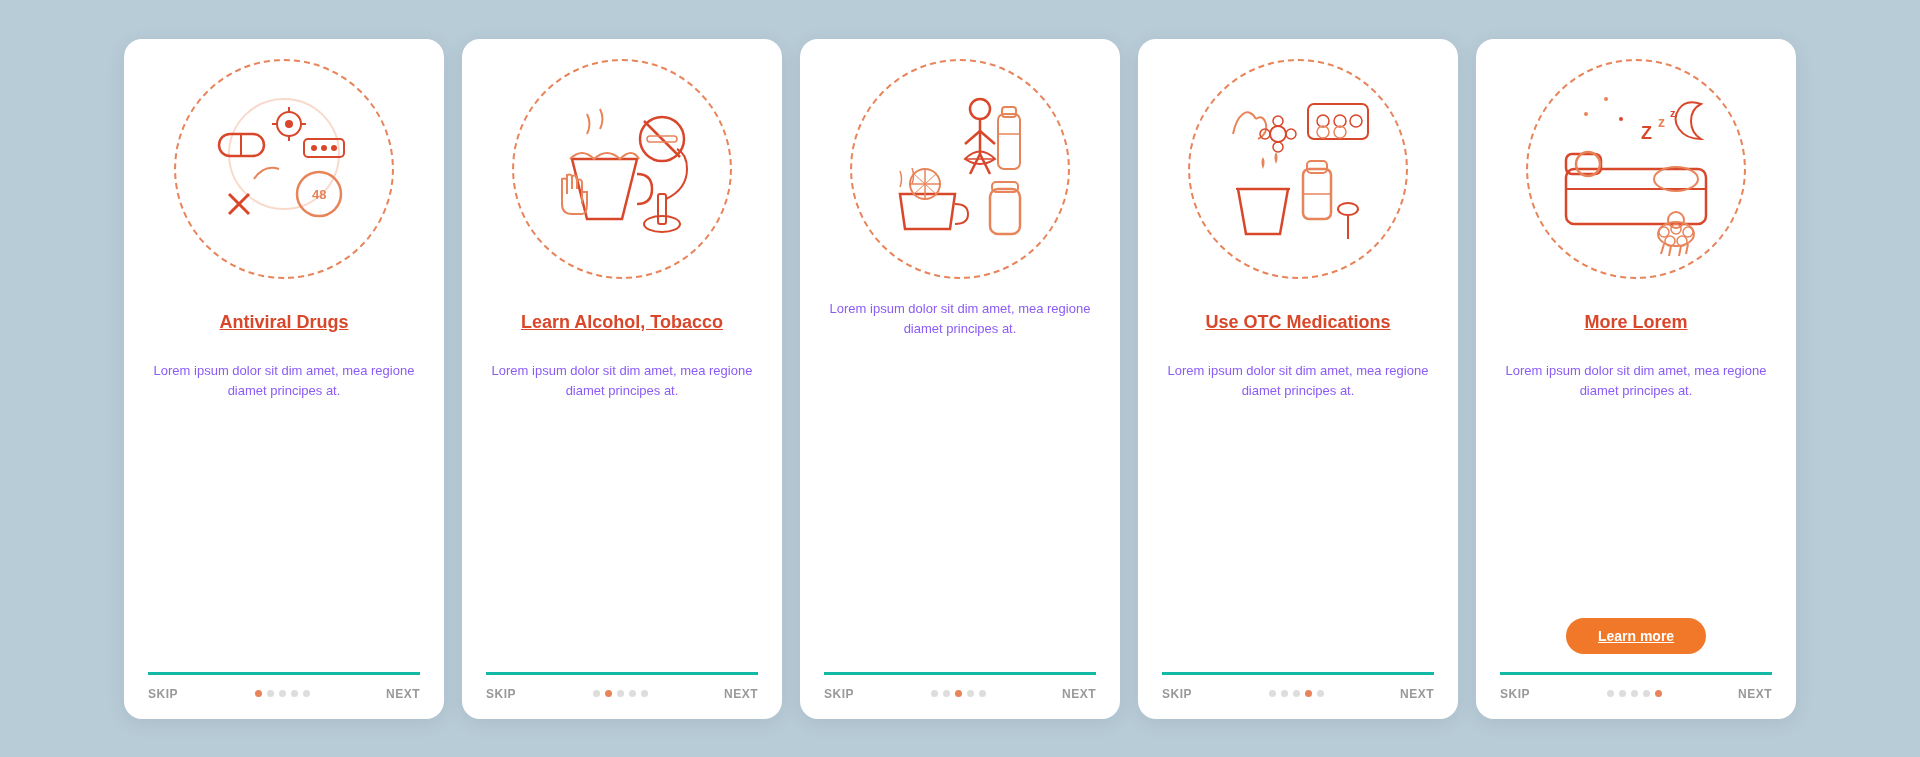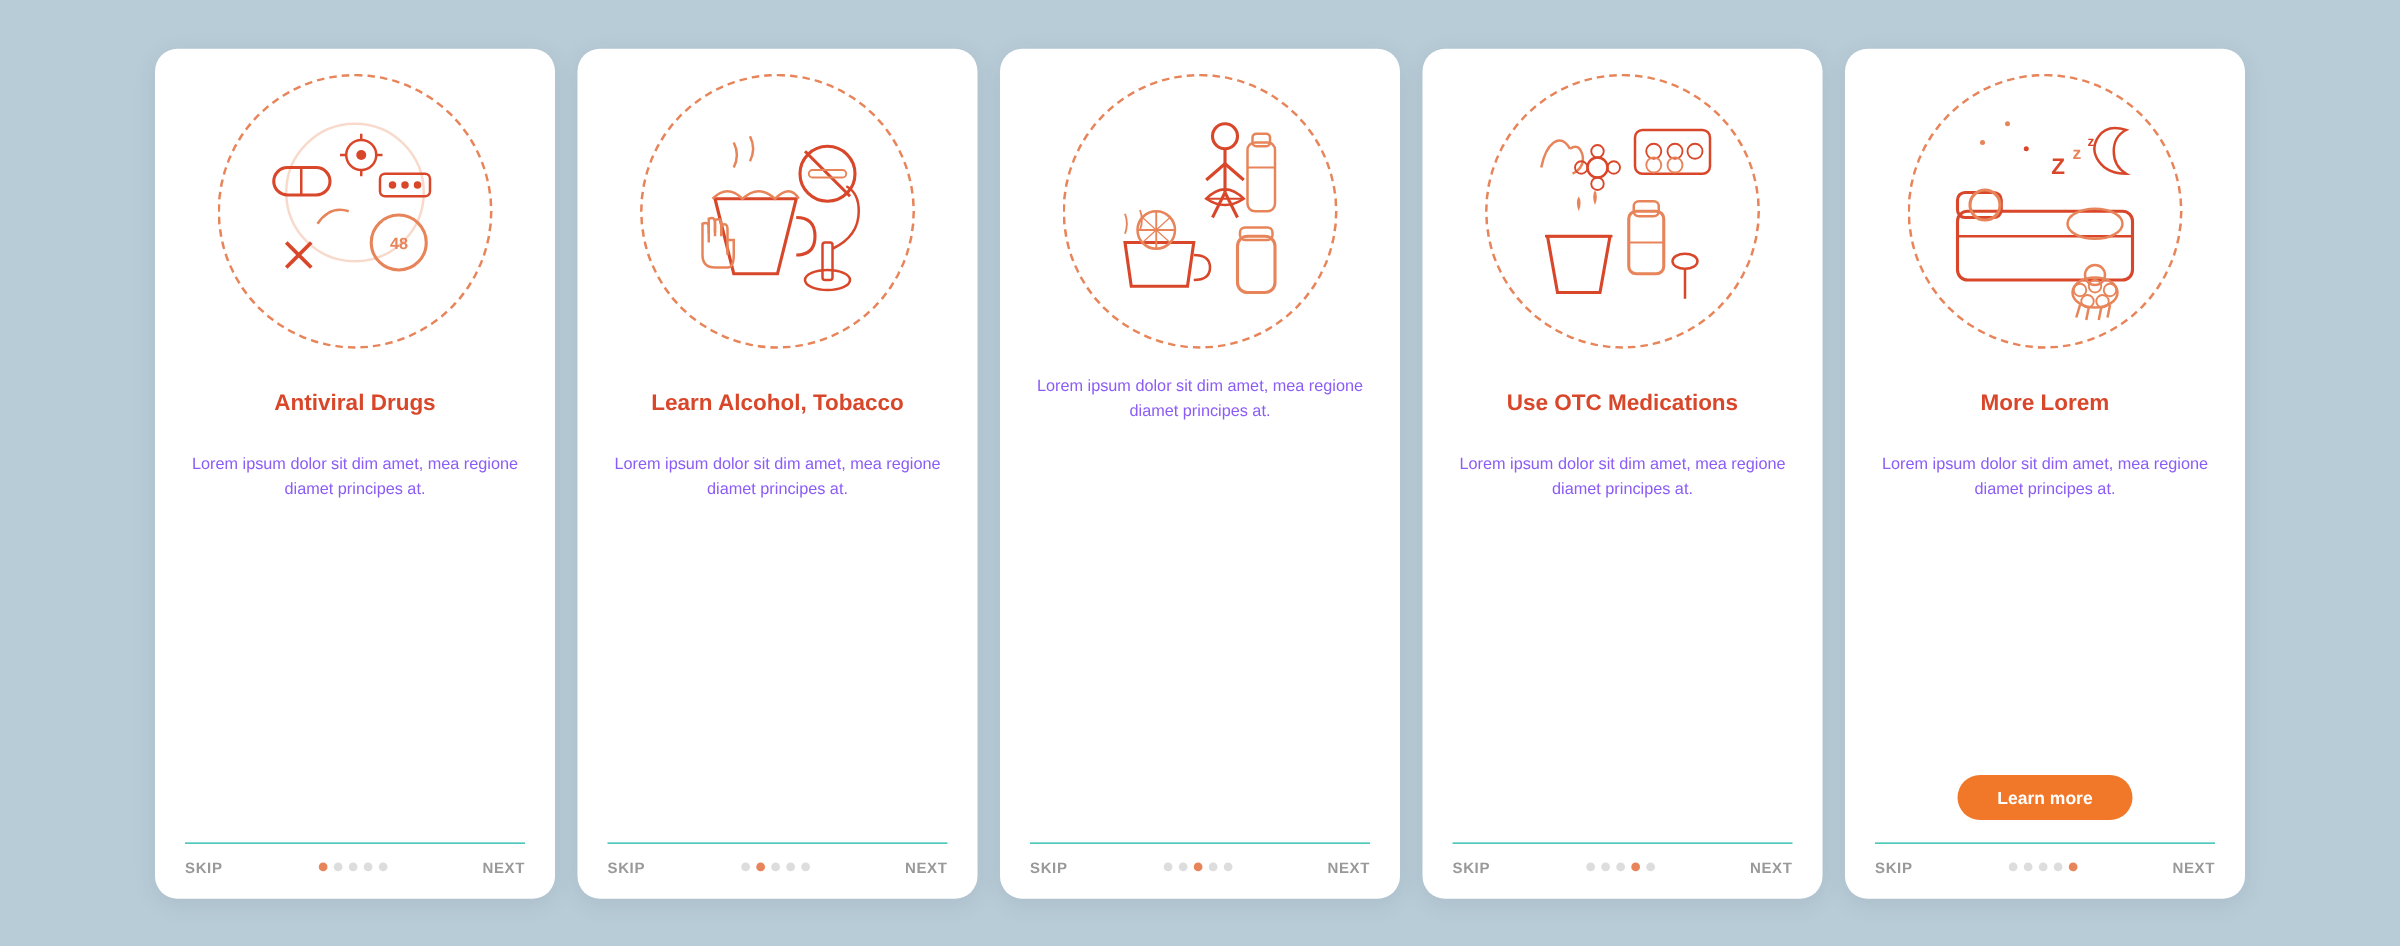--- a/index.html
+++ b/index.html
@@ -52,48 +52,50 @@
       font-size: 18px;
       font-weight: 700;
       color: #d9472b;
       text-align: center;
       margin-bottom: 14px;
       line-height: 1.3;
       min-height: 48px;
       display: flex;
       align-items: center;
       justify-content: center;
+      text-decoration: underline;
     }
     .card-text {
       font-size: 13px;
       color: #8b5cf6;
       text-align: center;
       line-height: 1.6;
       flex: 1;
     }
     .learn-more-btn {
       background-color: #f07828;
       color: white;
       border: none;
       border-radius: 25px;
       padding: 10px 32px;
       font-size: 14px;
       font-weight: 600;
       cursor: pointer;
       margin-top: 10px;
       margin-bottom: 6px;
+      text-decoration: underline;
     }
     .card-footer {
       width: 100%;
       display: flex;
       align-items: center;
       justify-content: space-between;
       margin-top: 12px;
       padding-top: 12px;
-      border-top: 1px solid #14b8a6;
+      border-top: 3px solid #14b8a6;
     }
     .footer-link {
       font-size: 12px;
       font-weight: 700;
       color: #999;
       letter-spacing: 0.5px;
       text-transform: uppercase;
     }
     .dots {
       display: flex;

